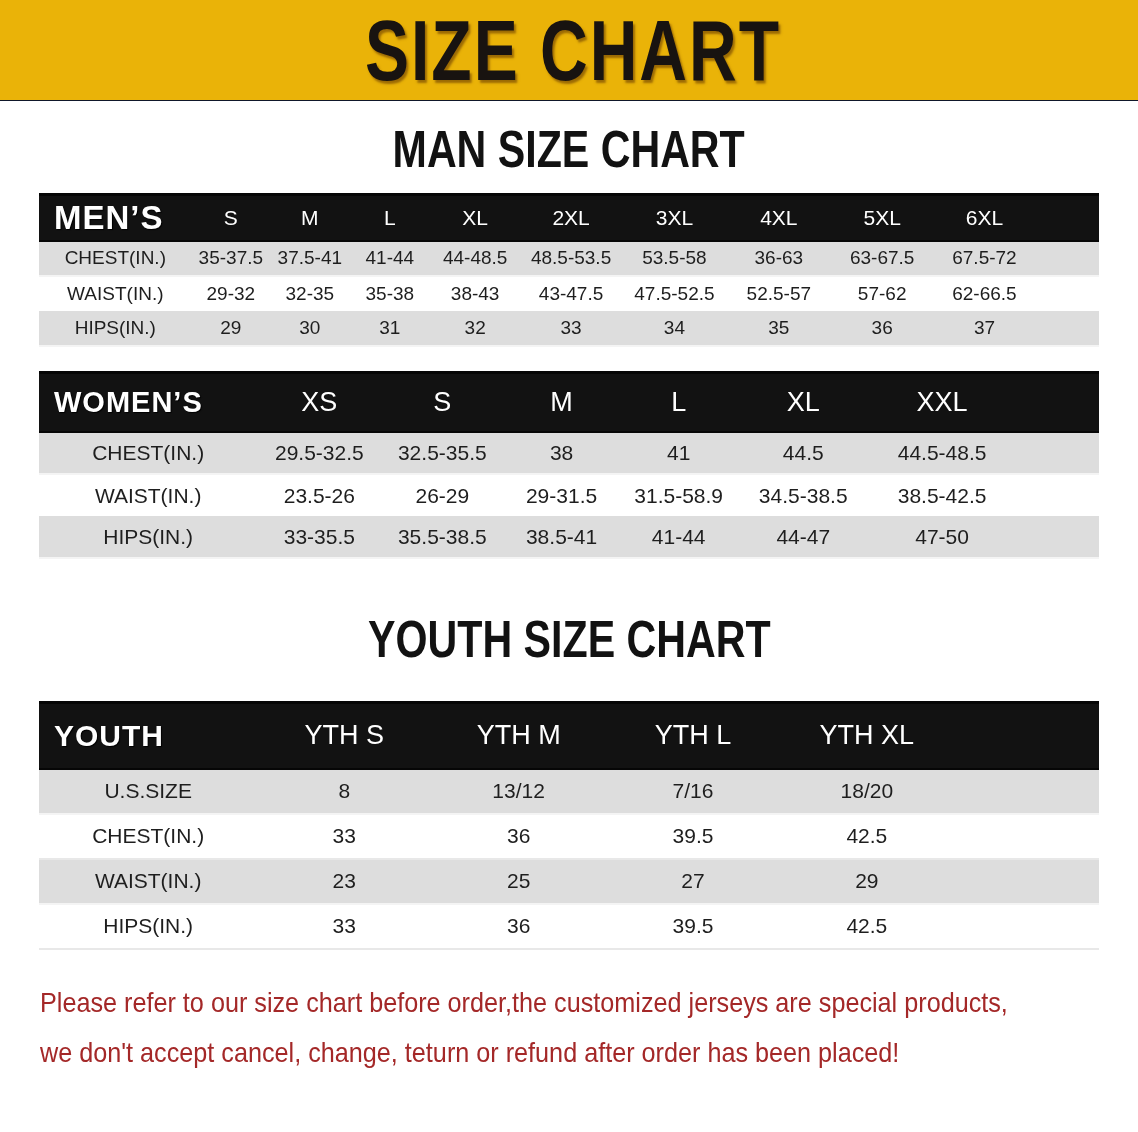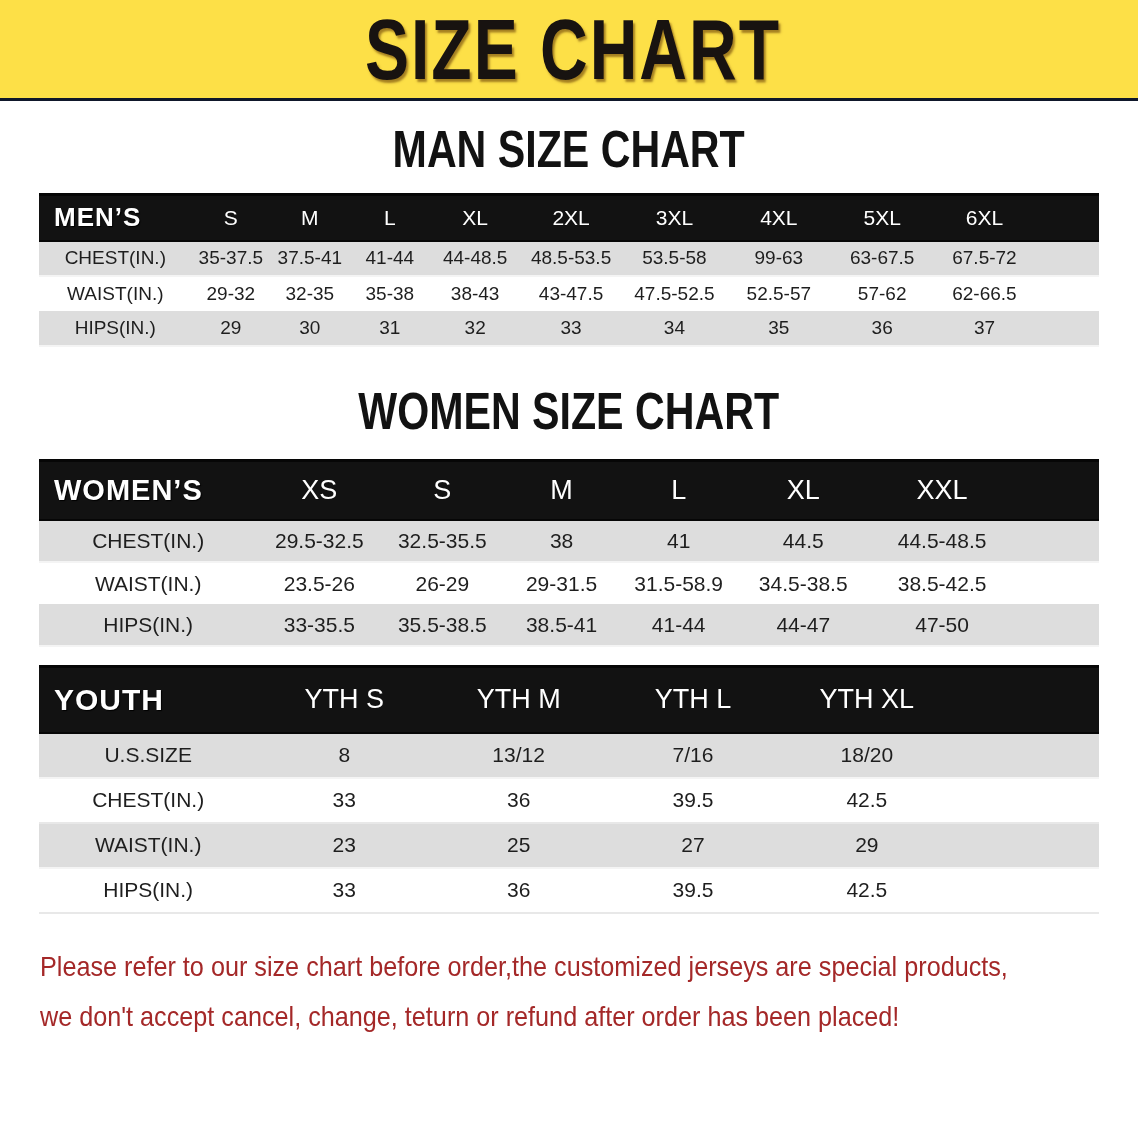--- a/index.html
+++ b/index.html
@@ -9,22 +9,22 @@
     height: 1132px;
     background: #ffffff;
     font-family: "Liberation Sans", sans-serif;
     overflow: hidden;
   }
 
   
   .banner {
     width: 1138px;
     height: 101px;
-    background: #fde047;
-    border-bottom: 3px solid #0f172a;
+    background: #eab308;
+    border-bottom: 1px solid #0f172a;
     display: flex;
     align-items: center;
     justify-content: center;
     padding-left: 8px;
   }
   .banner-title {
     display: inline-block;
     font-size: 66px;
     font-weight: 900;
     color: #181310;
@@ -54,41 +54,41 @@
 
   
   table.size-table {
     width: 1060px;
     margin: 0 auto;
     border-collapse: collapse;
     table-layout: fixed;
   }
   #men-table   { margin-top: 20px; }
   #women-table { margin-top: 24px; }
-  #youth-table { margin-top: 18px; }
+  #youth-table { margin-top: 38px; }
 
   table.size-table th {
     background: #121212;
     color: #ffffff;
     font-weight: normal;
     text-align: center;
     border-top: 3px solid #060606;
     border-bottom: 2px solid #060606;
     white-space: nowrap;
     overflow: hidden;
   }
   table.size-table th.corner-label {
     text-align: left;
     padding-left: 15px;
     font-weight: 800;
     letter-spacing: 1px;
     text-shadow: 1px 1px 1px #000;
   }
   #men-table th   { height: 46px; font-size: 21px; }
-  #men-table th.corner-label { font-size: 26px; }
+  #men-table th.corner-label { font-size: 33px; }
   #women-table th { height: 60px; font-size: 27px; }
   #women-table th.corner-label { font-size: 29px; }
   #youth-table th { height: 66px; font-size: 27px; }
   #youth-table th.corner-label { font-size: 30px; }
 
   table.size-table td {
     text-align: center;
     color: #1e1e1e;
     white-space: nowrap;
     overflow: hidden;
@@ -160,21 +160,21 @@
     </thead>
     <tbody>
       <tr>
         <td>CHEST(IN.)</td>
         <td>35-37.5</td>
         <td>37.5-41</td>
         <td>41-44</td>
         <td>44-48.5</td>
         <td>48.5-53.5</td>
         <td>53.5-58</td>
-        <td>99-63</td>
+        <td>36-63</td>
         <td>63-67.5</td>
         <td>67.5-72</td>
         <td></td>
       </tr>
       <tr>
         <td>WAIST(IN.)</td>
         <td>29-32</td>
         <td>32-35</td>
         <td>35-38</td>
         <td>38-43</td>
@@ -194,23 +194,20 @@
         <td>33</td>
         <td>34</td>
         <td>35</td>
         <td>36</td>
         <td>37</td>
         <td></td>
       </tr>
     </tbody>
   </table>
 
-  <h2 class="section-heading" id="women-heading">
-    <span class="condensed">WOMEN SIZE CHART</span>
-  </h2>
 
   <table class="size-table" id="women-table">
     <colgroup>
       <col style="width:20.6%">
         <col style="width:11.7%">
         <col style="width:11.5%">
         <col style="width:11.0%">
       <col style="width:11.1%">
         <col style="width:12.4%">
         <col style="width:13.8%">
@@ -255,20 +252,23 @@
         <td>35.5-38.5</td>
         <td>38.5-41</td>
         <td>41-44</td>
         <td>44-47</td>
         <td>47-50</td>
         <td></td>
       </tr>
     </tbody>
   </table>
 
+  <h2 class="section-heading" id="youth-heading">
+    <span class="condensed">YOUTH SIZE CHART</span>
+  </h2>
 
   <table class="size-table" id="youth-table">
     <colgroup>
       <col style="width:20.6%">
         <col style="width:16.4%">
         <col style="width:16.5%">
       <col style="width:16.4%">
         <col style="width:16.4%">
         <col style="width:13.7%">
     </colgroup>

